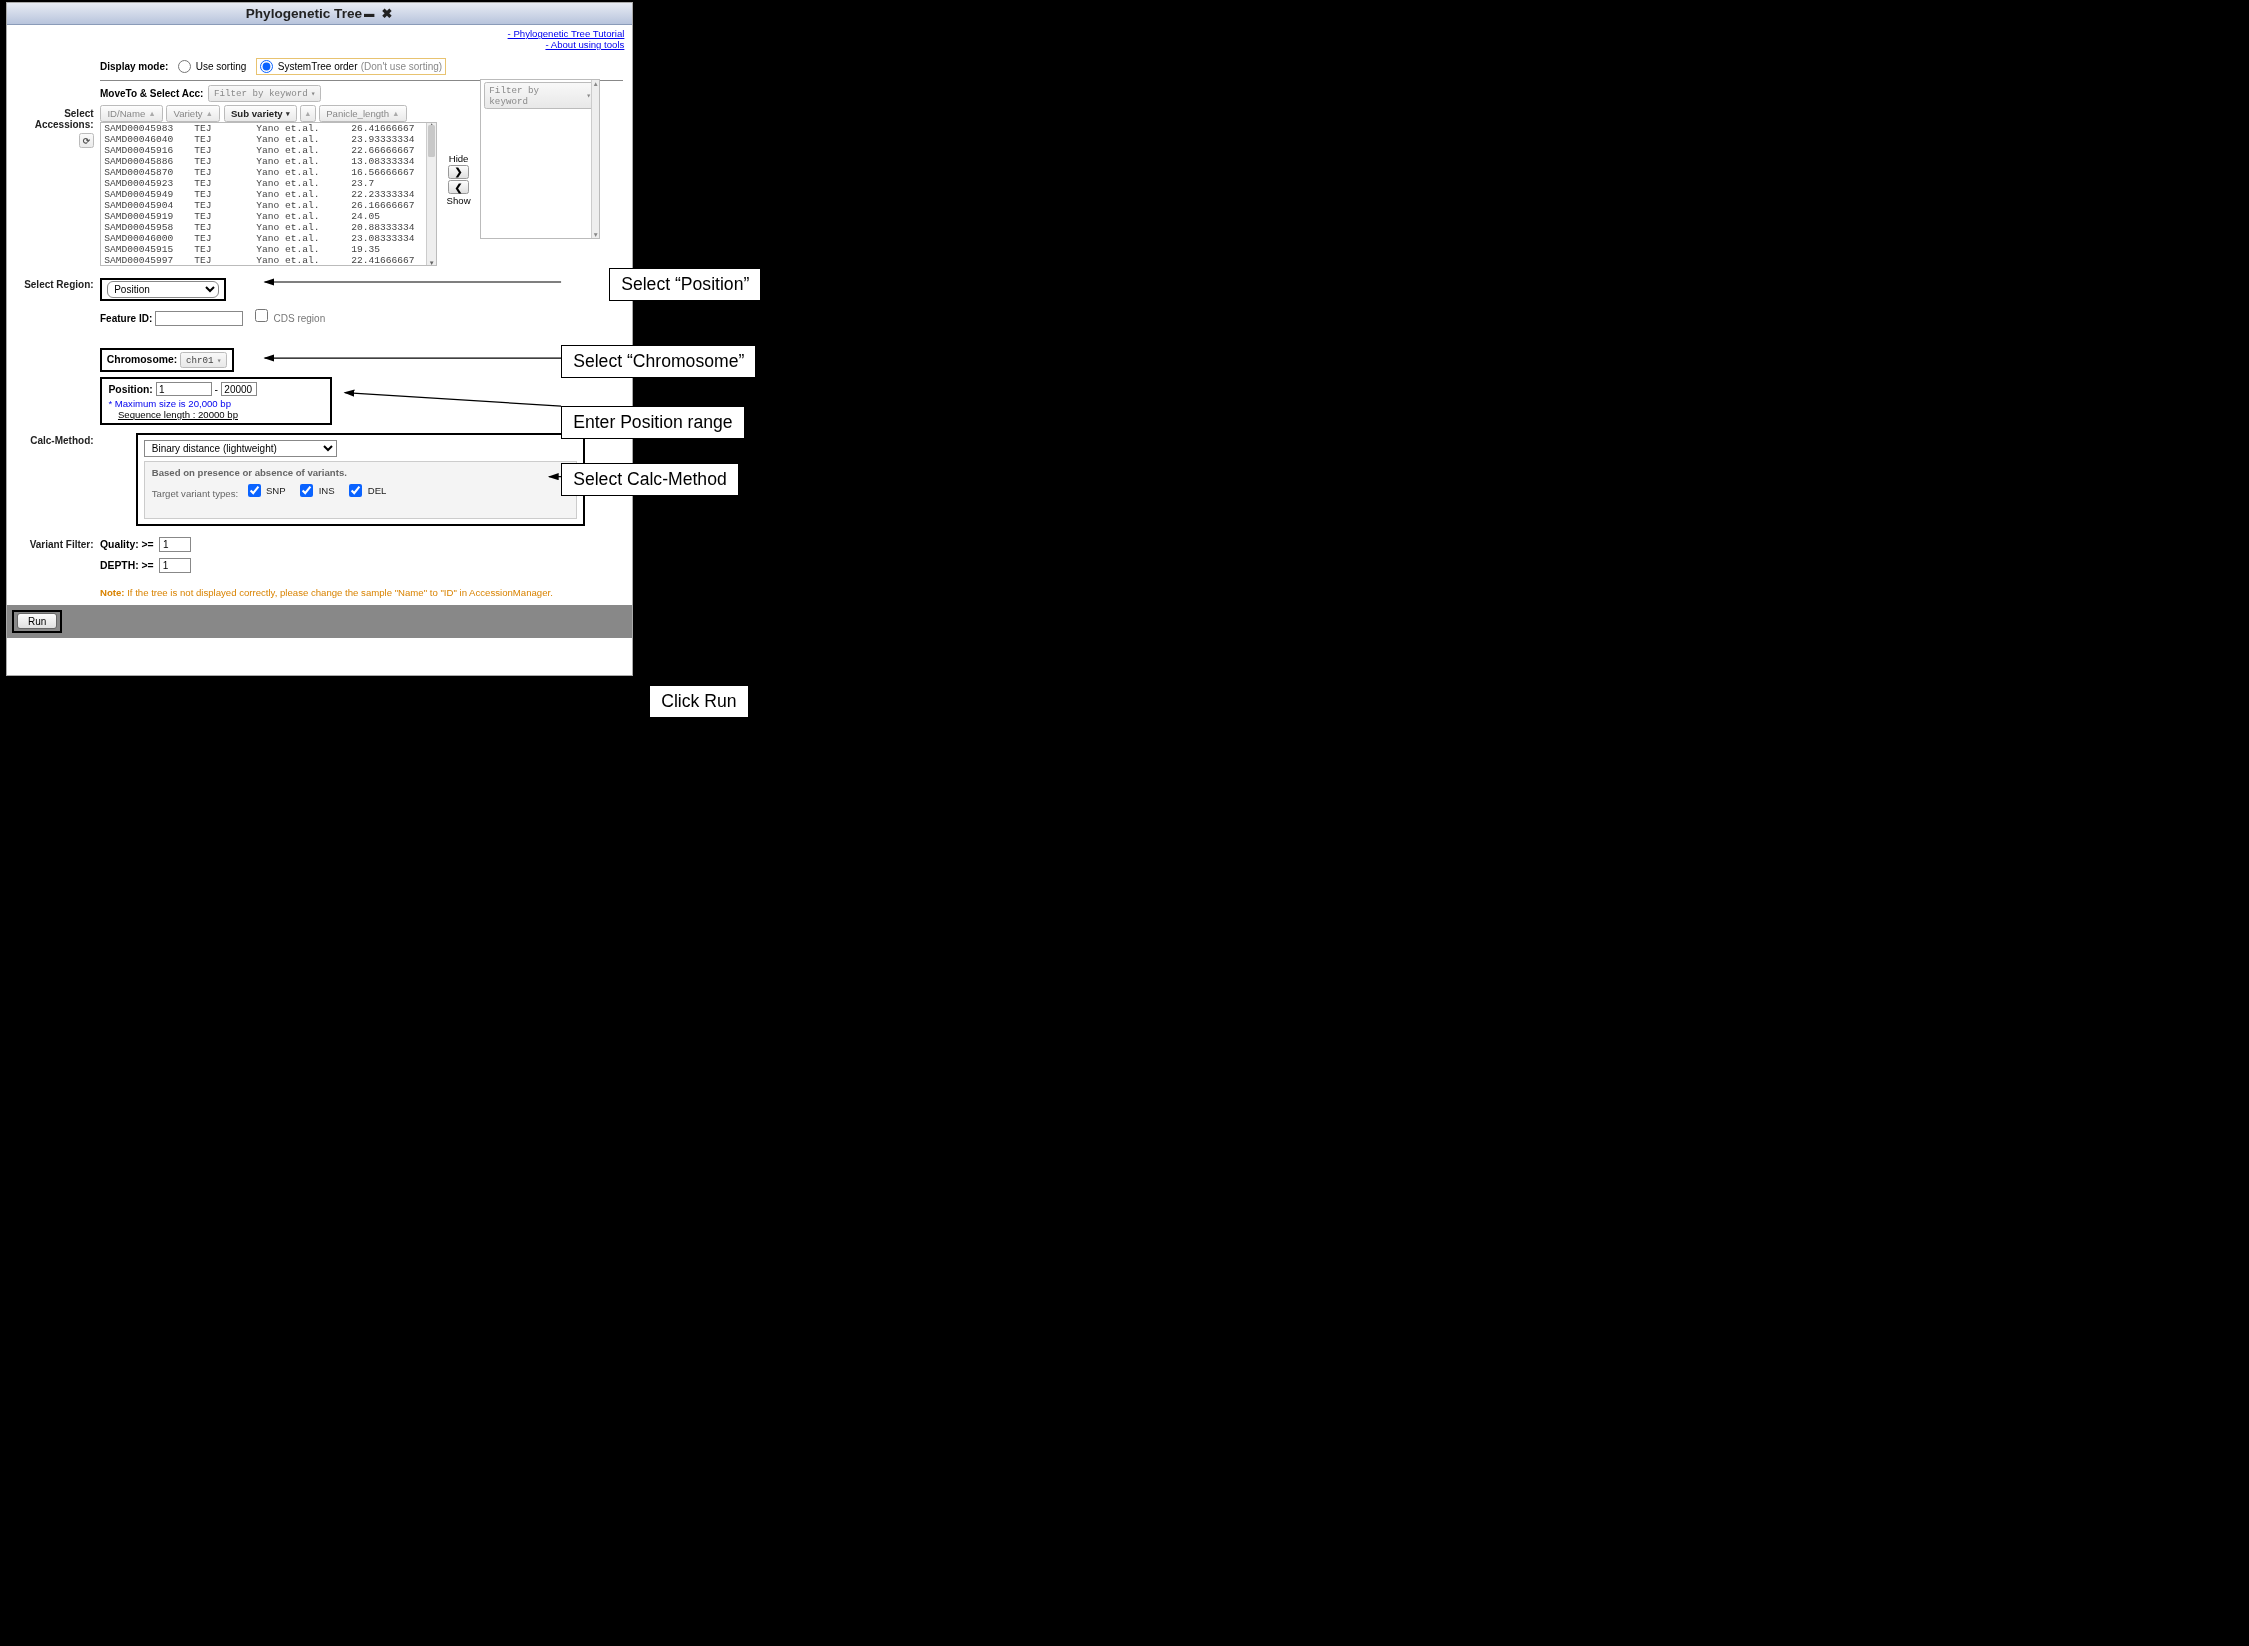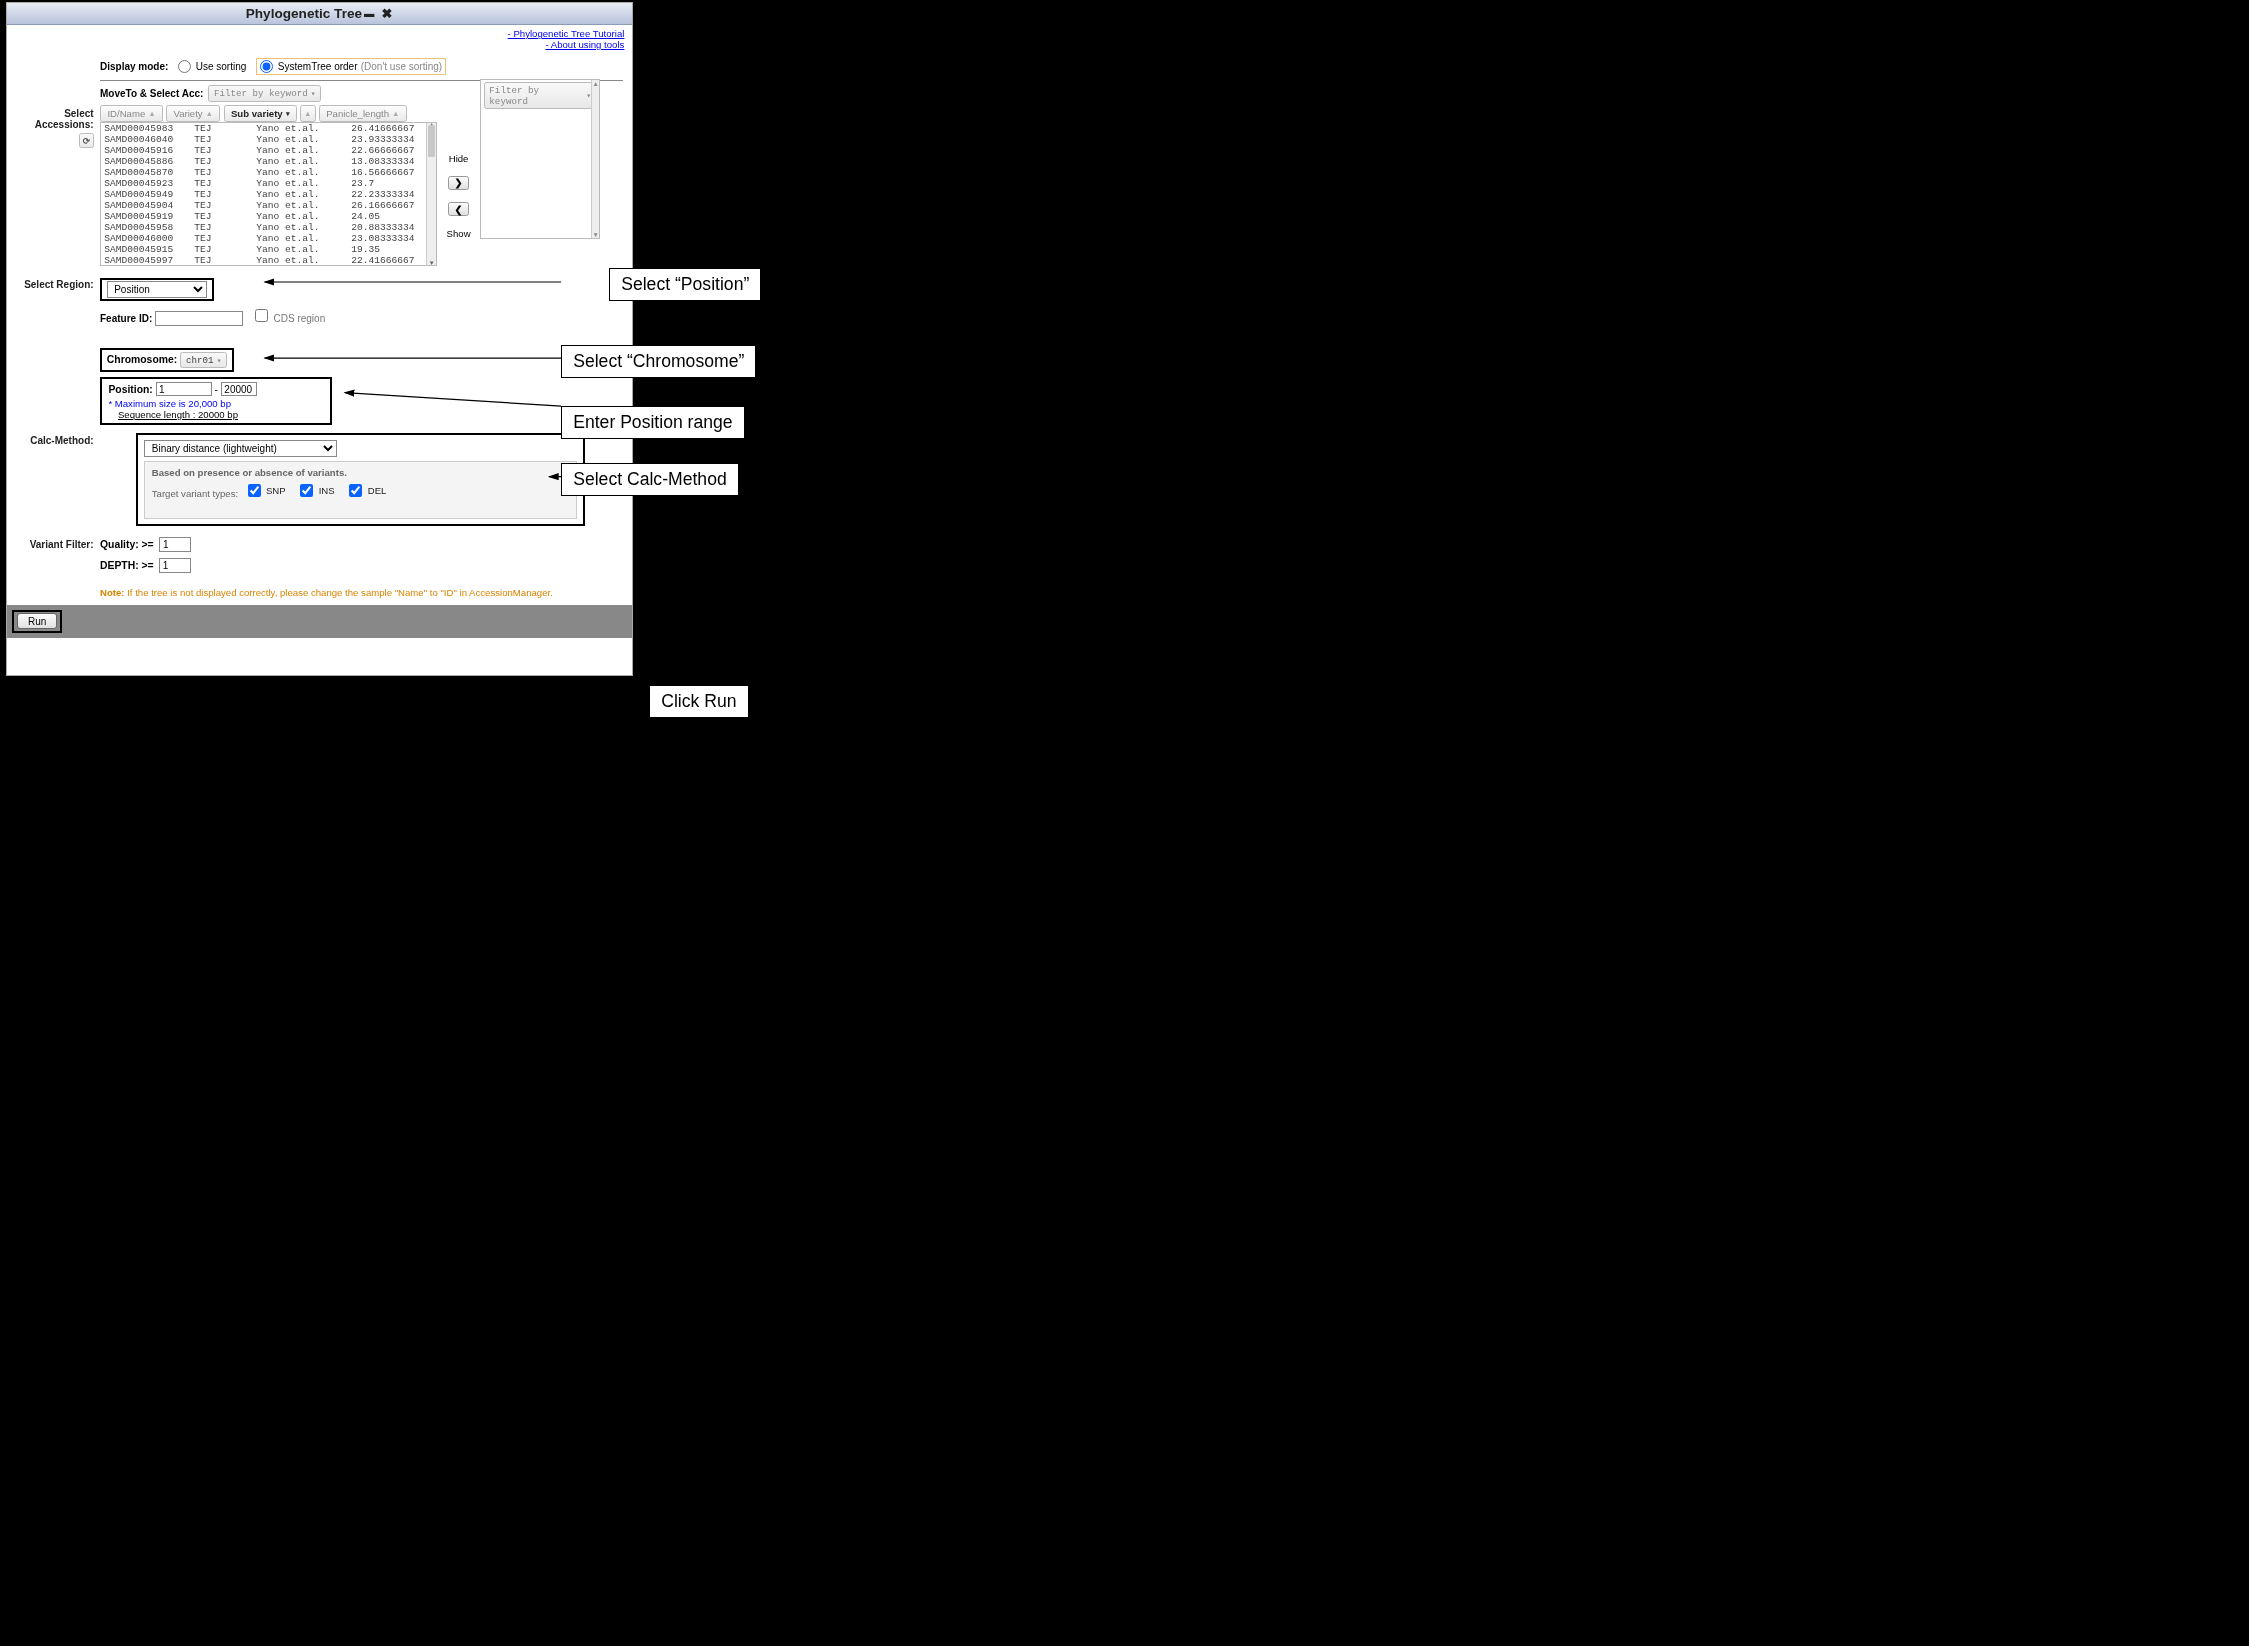--- a/index.html
+++ b/index.html
@@ -142,21 +142,21 @@
   .acc-scrollbar .thumb {
     position:absolute; left:0.8px; right:0.8px; top:1.6px; height:32px;
     background:#c8c8c8; border-radius:1.6px;
   }
   .acc-scrollbar .arrow {
     position:absolute; left:0; right:0; height:8px; display:flex; justify-content:center; align-items:center; font-size:6.4px; color:#666;
   }
   .acc-scrollbar .arrow.up{ top:-1.6px; }
   .acc-scrollbar .arrow.down{ bottom:-1.6px; }
 
-  .hide-show-col { display:flex; flex-direction:column; align-items:center; gap:12px; margin-top:48px; font-size:9.6px; }
+  .hide-show-col { display:flex; flex-direction:column; align-items:center; gap:1px; margin-top:48px; font-size:9.6px; }
   .hs-btn {
     width:21px; height:14.4px;
     background:linear-gradient(#fdfdfd,#e0e0e0);
     border:0.8px solid #999; border-radius:2.4px;
     display:flex;align-items:center;justify-content:center;
     cursor:pointer; font-weight:bold; font-size:9.6px;
   }
 
   .right-filter-list {
     border:0.8px solid #bbb;
@@ -354,21 +354,21 @@
               </div>
             </div>
           </div>
         </div>
       </div>
 
       <div class="row" style="margin-top:11.2px;">
         <div class="row-label">Select Region:</div>
         <div class="row-content">
           <span class="big-outline">
-            <select style="width:100px;">
+            <select style="width:112px;border-radius:6px;">
               <option>Position</option>
             </select>
           </span>
           <div class="sub-row">
             <span class="bold">Feature ID:</span>
             <input type="text" style="width: 88px;" value="">
             &nbsp;&nbsp;<label class="muted-chk"><input type="checkbox" style=""> <span>CDS region</span></label>
           </div>
 
           <div style="height:22.4px;"></div>

